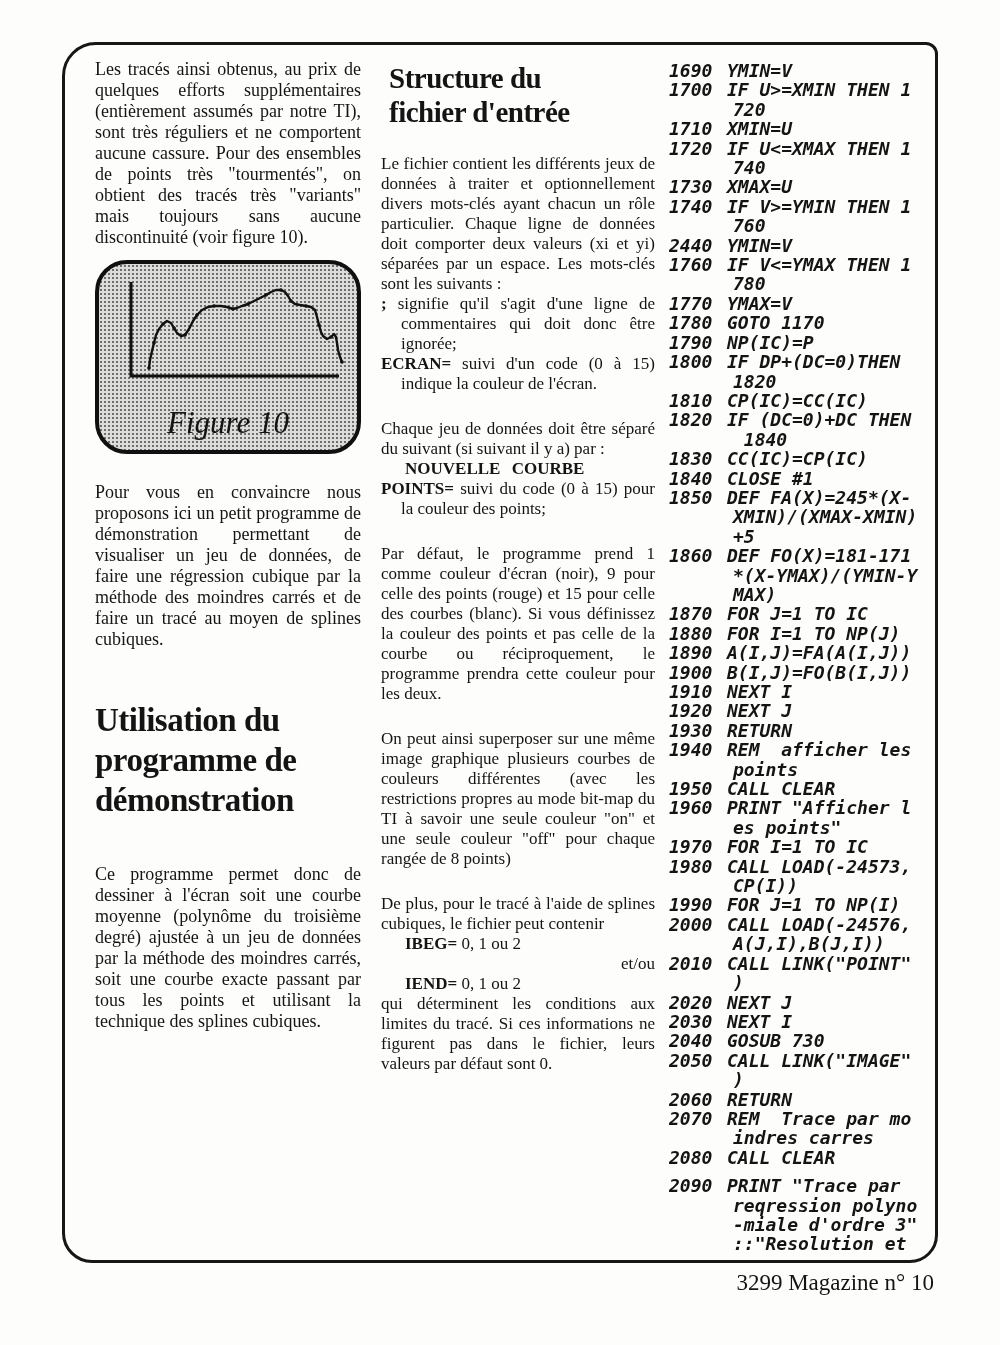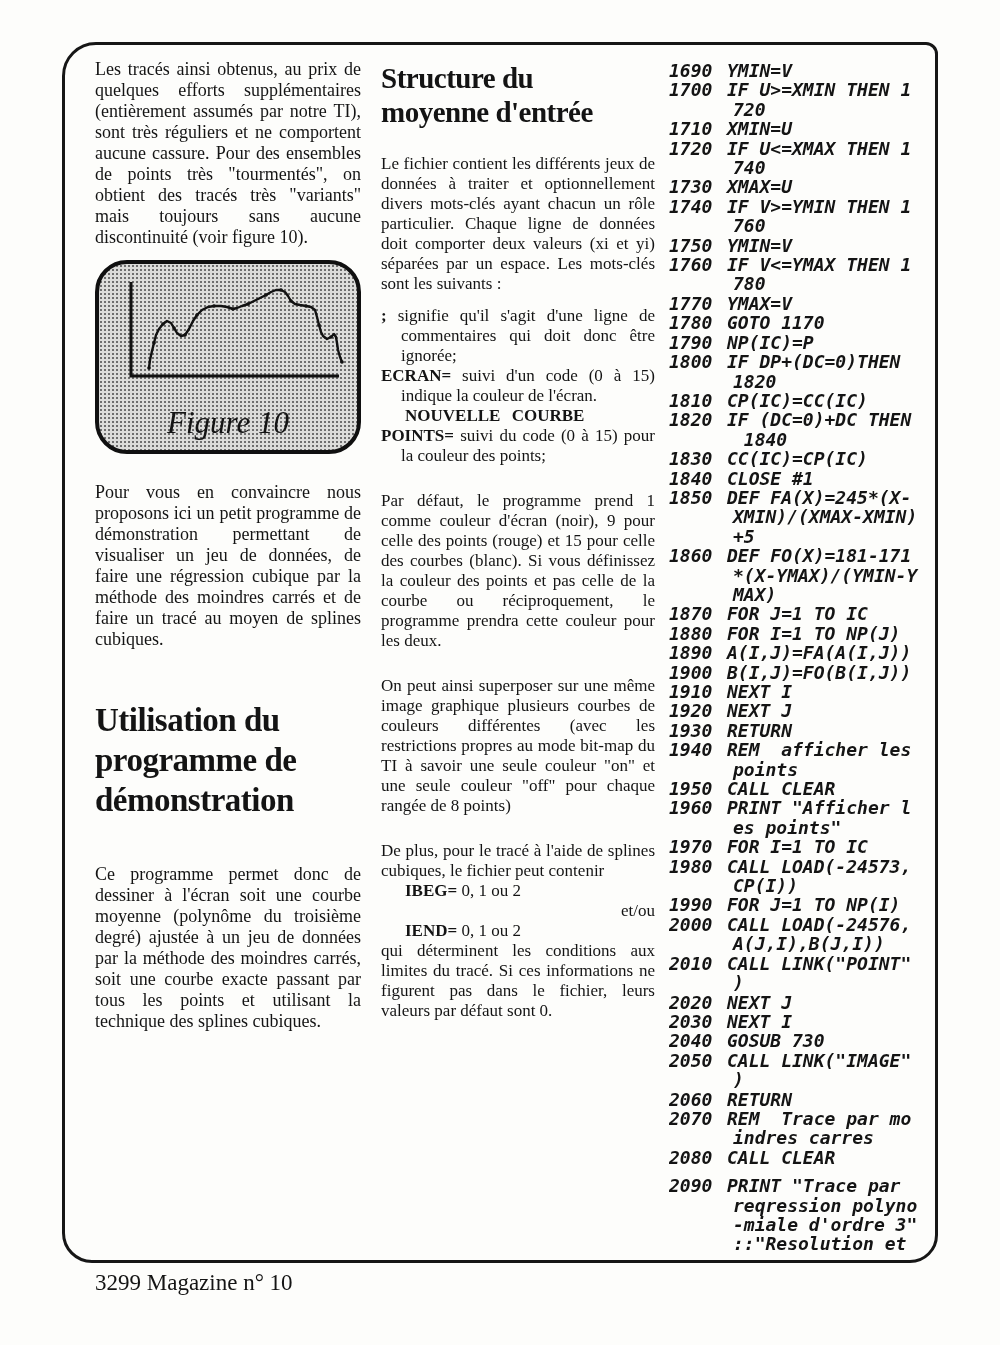--- a/index.html
+++ b/index.html
@@ -20,60 +20,60 @@
   .col3{flex:1;overflow:hidden;}
   .para{font-size:18px;line-height:21px;text-align:justify;margin:0 0 0 0;}
   .para.gap1{margin-top:28px;}
   .col1 .usage{margin-top:22px;}
   .h1{
     font-size:33px;line-height:40px;font-weight:700;
     margin:50px 0 44px 0;letter-spacing:-0.5px;
   }
   .h2{
     font-size:29px;line-height:34px;font-weight:700;
-    margin:2px 0 16px 0;letter-spacing:-0.5px;
+    margin:2px 0 16px 8px;letter-spacing:-0.5px;
   }
   
   .figure{
     margin-top:12px;width:266px;height:194px;box-sizing:border-box;
     border:4px solid #101010;border-radius:32px;
     background-color:#dcdcda;
     background-image:radial-gradient(#6e6e6e 0.9px, rgba(0,0,0,0) 1.15px);
     background-size:4px 4px;
     display:flex;flex-direction:column;align-items:center;overflow:hidden;
   }
   .figure svg{display:block;margin-top:10px;}
   .fig-caption{
     font-style:italic;font-size:31px;line-height:34px;margin-top:12px;
     font-weight:500;
   }
   
   .col2 .blk{font-size:17px;line-height:20px;}
   .col2 .para{font-size:17px;line-height:20px;margin-top:25px;}
   .col2 .def{padding-left:20px;text-indent:-20px;text-align:justify;}
-  .col2 .def.gap{margin-top:12px;}
+  .col2 .def.gap{}
   .col2 .kw{font-weight:700;padding-left:24px;word-spacing:7px;}
   .col2 .kwline{padding-left:24px;}
   .col2 .plain{text-align:right;}
   .col2 .just{text-align:justify;}
   .bold{font-weight:700;}
   
   .col3{
     font-family:"DejaVu Sans Mono", monospace;
     font-style:italic;font-weight:700;font-size:18px;
     padding-top:2px;
   }
   .code-line{line-height:19.4px;white-space:pre;}
   .code-line.cont{padding-left:64px;}
   .code-line.gap{margin-top:9px;}
   .lnum{display:inline-block;width:58px;}
   
   .footer{
     position:absolute;left:62px;top:1270px;width:876px;
-    display:flex;justify-content:flex-start;align-items:flex-start;
+    display:flex;justify-content:flex-end;align-items:flex-start;
     font-size:23px;line-height:26px;
   }
   .footer .pnum{margin-left:33px;}
   .footer .mag{margin-right:4px;}
 </style>
 </head>
 <body>
 
 <div class="frame">
 
@@ -109,26 +109,27 @@
     <div class="para gap1">Pour vous en convaincre nous proposons ici un petit programme de démonstration permettant de visualiser un jeu de données, de faire une régression cubique par la méthode des moindres carrés et de faire un tracé au moyen de splines cubiques.</div>
 
     <div class="h1">Utilisation du programme de démonstration</div>
 
     <div class="para">Ce programme permet donc de dessiner à l'écran soit une courbe moyenne (polynôme du troisième degré) ajustée à un jeu de données par la méthode des moindres carrés, soit une courbe exacte passant par tous les points et utilisant la technique des splines cubiques.</div>
   </div>
 
   <div class="col2">
     <div class="h2">
       <span style="display:block">Structure du</span>
-      <span style="display:block">moyenne d'entrée</span>
+      <span style="display:block">fichier d'entrée</span>
     </div>
     <div>
         <div class="blk para"><span>Le fichier contient les différents jeux de données à traiter et optionnellement divers mots-clés ayant chacun un rôle particulier. Chaque ligne de données doit comporter deux valeurs (xi et yi) séparées par un espace. Les mots-clés sont les suivants :</span></div>
         <div class="blk def gap"><span class="bold">; </span><span>signifie qu'il s'agit d'une ligne de commentaires qui doit donc être ignorée;</span></div>
         <div class="blk def"><span class="bold">ECRAN=</span><span> suivi d'un code (0 à 15) indique la couleur de l'écran.</span></div>
+        <div class="blk para"><span>Chaque jeu de données doit être séparé du suivant (si suivant il y a) par :</span></div>
         <div class="blk kw"><span class="bold">NOUVELLE COURBE</span></div>
         <div class="blk def"><span class="bold">POINTS=</span><span> suivi du code (0 à 15) pour la couleur des points;</span></div>
         <div class="blk para"><span>Par défaut, le programme prend 1 comme couleur d'écran (noir), 9 pour celle des points (rouge) et 15 pour celle des courbes (blanc). Si vous définissez la couleur des points et pas celle de la courbe ou réciproquement, le programme prendra cette couleur pour les deux.</span></div>
         <div class="blk para"><span>On peut ainsi superposer sur une même image graphique plusieurs courbes de couleurs différentes (avec les restrictions propres au mode bit-map du TI à savoir une seule couleur "on" et une seule couleur "off" pour chaque rangée de 8 points)</span></div>
         <div class="blk para"><span>De plus, pour le tracé à l'aide de splines cubiques, le fichier peut contenir</span></div>
         <div class="blk kwline"><span class="bold">IBEG=</span><span> 0, 1 ou 2</span></div>
         <div class="blk plain"><span>et/ou</span></div>
         <div class="blk kwline"><span class="bold">IEND=</span><span> 0, 1 ou 2</span></div>
         <div class="blk plain just"><span>qui déterminent les conditions aux limites du tracé. Si ces informations ne figurent pas dans le fichier, leurs valeurs par défaut sont 0.</span></div>
       </div>
@@ -137,21 +138,21 @@
   <div class="col3">
       <div class="code-line"><span class="lnum">1690</span><span>YMIN=V</span></div>
       <div class="code-line"><span class="lnum">1700</span><span>IF U&gt;=XMIN THEN 1</span></div>
       <div class="code-line cont"><span>720</span></div>
       <div class="code-line"><span class="lnum">1710</span><span>XMIN=U</span></div>
       <div class="code-line"><span class="lnum">1720</span><span>IF U&lt;=XMAX THEN 1</span></div>
       <div class="code-line cont"><span>740</span></div>
       <div class="code-line"><span class="lnum">1730</span><span>XMAX=U</span></div>
       <div class="code-line"><span class="lnum">1740</span><span>IF V&gt;=YMIN THEN 1</span></div>
       <div class="code-line cont"><span>760</span></div>
-      <div class="code-line"><span class="lnum">1750</span><span>YMIN=V</span></div>
+      <div class="code-line"><span class="lnum">2440</span><span>YMIN=V</span></div>
       <div class="code-line"><span class="lnum">1760</span><span>IF V&lt;=YMAX THEN 1</span></div>
       <div class="code-line cont"><span>780</span></div>
       <div class="code-line"><span class="lnum">1770</span><span>YMAX=V</span></div>
       <div class="code-line"><span class="lnum">1780</span><span>GOTO 1170</span></div>
       <div class="code-line"><span class="lnum">1790</span><span>NP(IC)=P</span></div>
       <div class="code-line"><span class="lnum">1800</span><span>IF DP+(DC=0)THEN</span></div>
       <div class="code-line cont"><span>1820</span></div>
       <div class="code-line"><span class="lnum">1810</span><span>CP(IC)=CC(IC)</span></div>
       <div class="code-line"><span class="lnum">1820</span><span>IF (DC=0)+DC THEN</span></div>
       <div class="code-line cont"><span> 1840</span></div>

